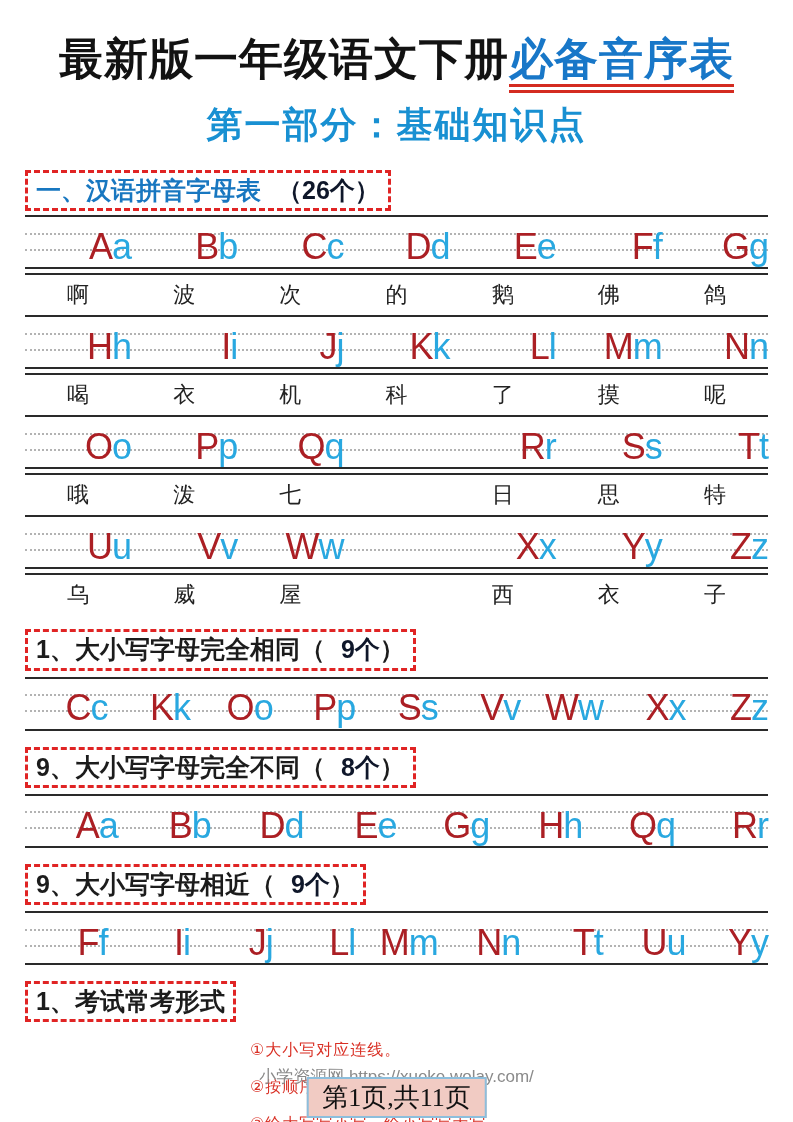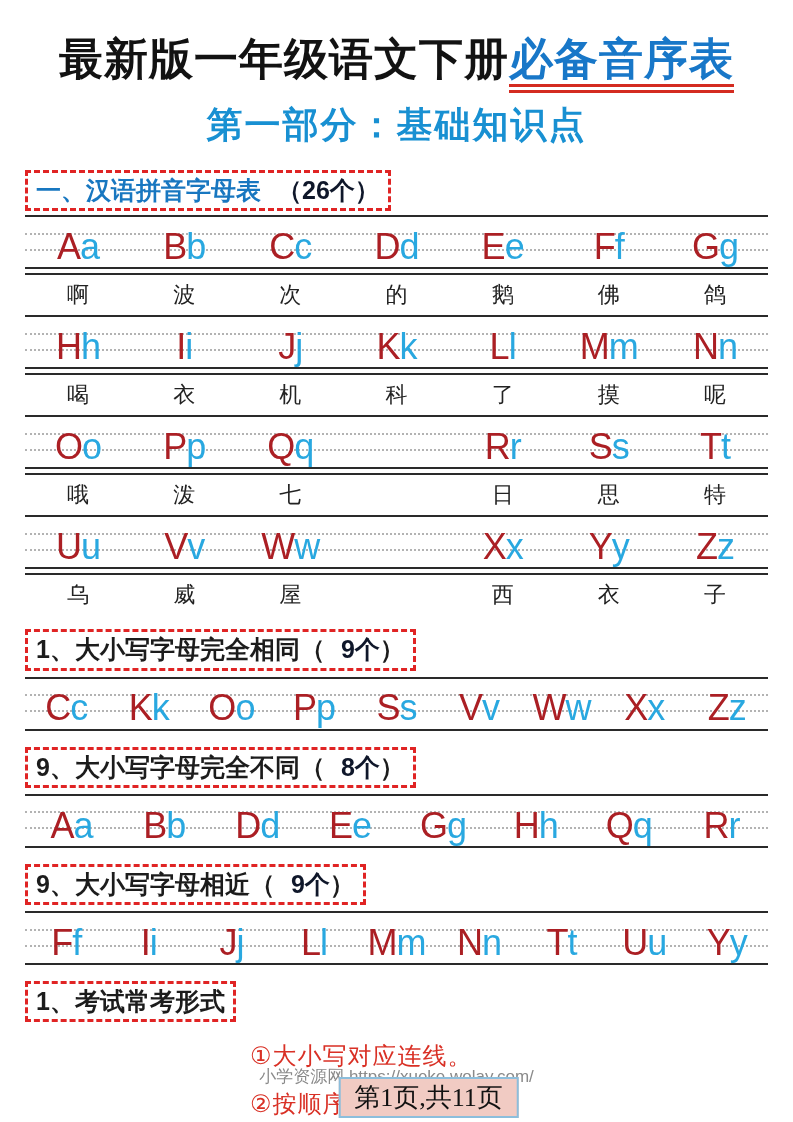--- a/index.html
+++ b/index.html
@@ -14,33 +14,33 @@
   
   .sec-head{display:inline-block;border:3px dashed #e02424;padding:2px 8px;font-size:25px;font-weight:bold;line-height:1.25;}
   .alpha-head{color:#1877c0;margin:20px 0 4px 0;}
   .sub-head{color:#1c1c1c;margin:14px 0 2px 0;}
   .count-red{color:#0f172a;margin-left:16px;}
 
   
   .letter-row{position:relative;height:50px;display:grid;border-top:2px solid #2a2a2a;border-bottom:2px solid #2a2a2a;}
   .dot{position:absolute;left:0;right:0;border-top:2px dotted #b3b3b3;z-index:0;}
   .dot1{top:31%;} .dot2{top:63%;}
-  .cell{display:flex;justify-content:center;align-items:flex-end;padding-bottom:4px;z-index:1;}
+  .cell{display:flex;justify-content:flex-end;align-items:flex-end;padding-bottom:4px;z-index:1;}
   .pair{font-size:36px;line-height:0.92;font-weight:500;letter-spacing:-1px;}
   .u{color:#ab1f24;} .l{color:#29a8e0;}
   .divider{height:4px;border-bottom:2px solid #2a2a2a;}
   .hanzi-row{height:40px;display:grid;align-items:center;text-align:center;font-size:22px;color:#222;}
   .sec-grid{margin:4px 0 2px 0;}
 
   
-  .exam-item{color:#d93025;font-size:24px;font-weight:500;margin:16px 0 16px 225px;letter-spacing:1px;}
+  .exam-item{color:#d93025;font-size:16px;font-weight:500;margin:16px 0 16px 225px;letter-spacing:1px;}
 
   
   .watermark{position:absolute;bottom:34px;left:0;width:100%;text-align:center;color:#8a8a8a;font-size:17px;z-index:1;}
-  .page-box{position:absolute;bottom:4px;left:50%;transform:translateX(-50%);background:#f1cbc3;border:2px solid #8cbedc;padding:1px 14px;font-size:26px;color:#111;font-family:"Liberation Serif","DejaVu Serif",serif;z-index:2;white-space:nowrap;margin-left:32px;}
+  .page-box{position:absolute;bottom:4px;left:50%;transform:translateX(-50%);background:#f1cbc3;border:2px solid #8cbedc;padding:1px 14px;font-size:26px;color:#111;font-family:"Liberation Serif","DejaVu Serif",serif;z-index:2;white-space:nowrap;}
 </style>
 </head>
 <body>
 
 <div class="content">
 
   <div class="title"><span>最新版一年级语文下册</span><span class="title-blue">必备音序表</span></div>
 
   <div class="subtitle">第一部分：基础知识点</div>
 

